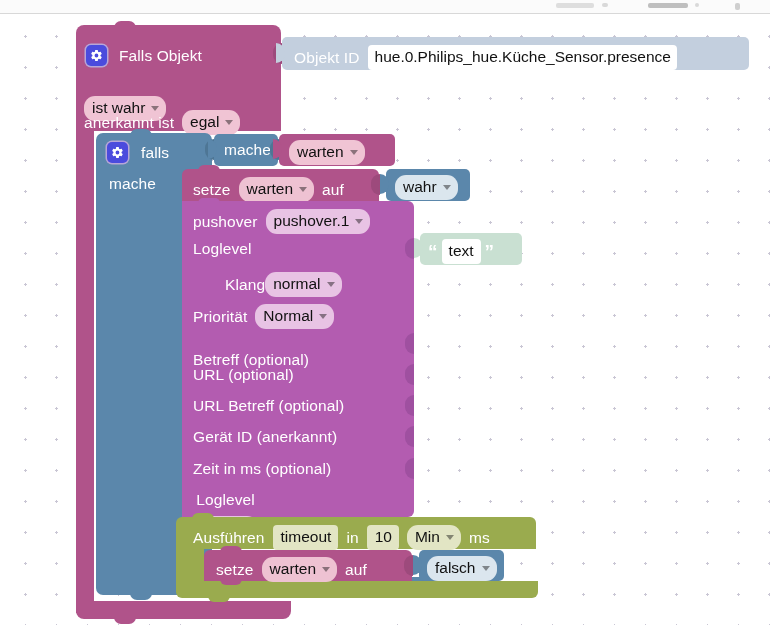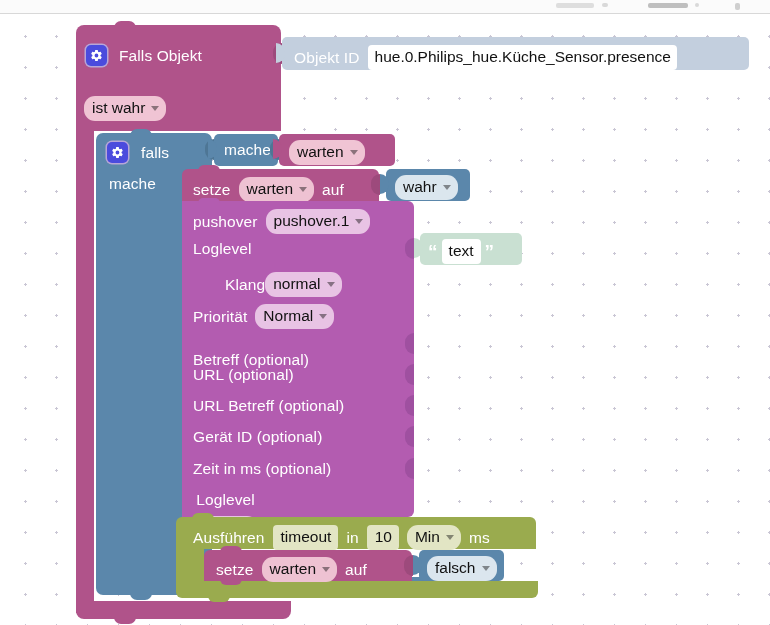--- a/index.html
+++ b/index.html
@@ -111,20 +111,27 @@
       <span class="lbl">Falls Objekt</span>
     </div>
 
     <div class="row" style="left:76px;top:66px;margin-top:17px;">
       <span class="fld f-rose">
         <span class="cap">ist wahr</span>
         <span class="caret"></span>
       </span>
     </div>
 
+    <div class="row" style="left:76px;top:97px;gap:8px;">
+      <span class="lbl">anerkannt ist</span>
+      <span class="fld f-rose">
+        <span class="cap">egal</span>
+        <span class="caret"></span>
+      </span>
+    </div>
 
     <div class="socket" style="left:265px;top:30px;background:#9d4a7c;"></div>
 
     <div class="blk" style="left:274px;top:24px;width:467px;height:33px;background:#c3cfde;border-radius:5px;"></div>
     <div class="plug" style="left:268px;top:30px;background:#c3cfde;"></div>
     <div class="row" style="left:286px;top:32px;gap:8px;">
       <span class="lbl">Objekt ID</span>
       <span class="fld f-white" style="border-radius:4px;padding:2px 6px 3px 7px;">
         <span class="cap">hue.0.Philips_hue.Küche_Sensor.presence</span>
       </span>
@@ -239,21 +246,21 @@
       <span class="lbl">URL (optional)</span>
     </div>
     <div class="socket" style="left:397px;top:351px;background:#9f50a0;"></div>
 
     <div class="row" style="left:185px;top:385px;">
       <span class="lbl">URL Betreff (optional)</span>
     </div>
     <div class="socket" style="left:397px;top:382px;background:#9f50a0;"></div>
 
     <div class="row" style="left:185px;top:416px;">
-      <span class="lbl">Gerät ID (optional)</span>
+      <span class="lbl">Gerät ID (anerkannt)</span>
     </div>
     <div class="socket" style="left:397px;top:413px;background:#9f50a0;"></div>
 
     <div class="row" style="left:185px;top:448px;">
       <span class="lbl">Zeit in ms (optional)</span>
     </div>
     <div class="socket" style="left:397px;top:445px;background:#9f50a0;"></div>
 
     <div class="row" style="left:185px;top:479px;gap:8px;flex-direction:column;">
       <span class="lbl">Loglevel</span>

